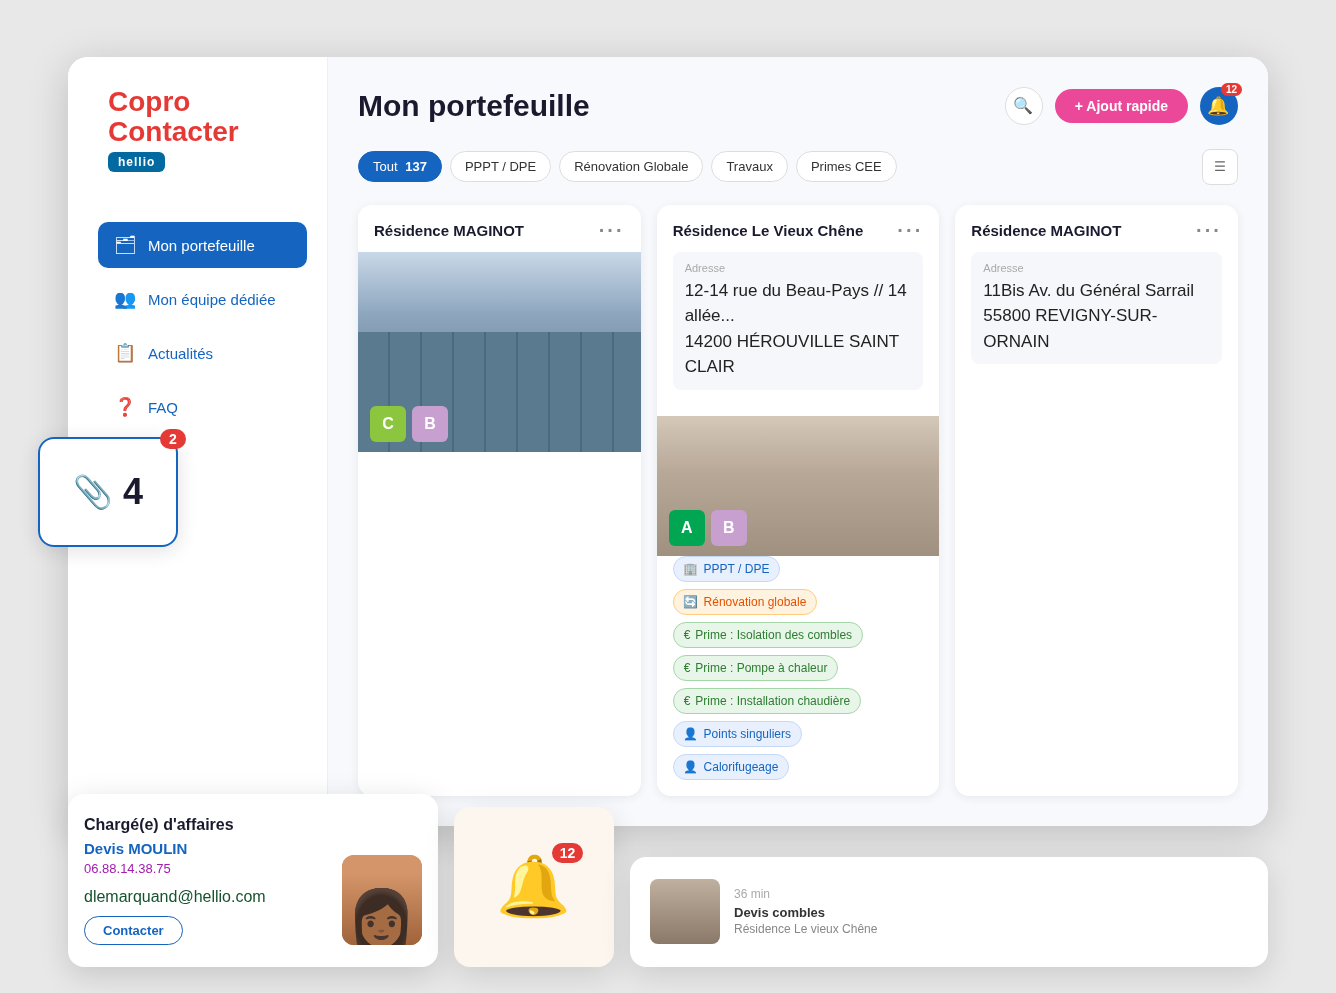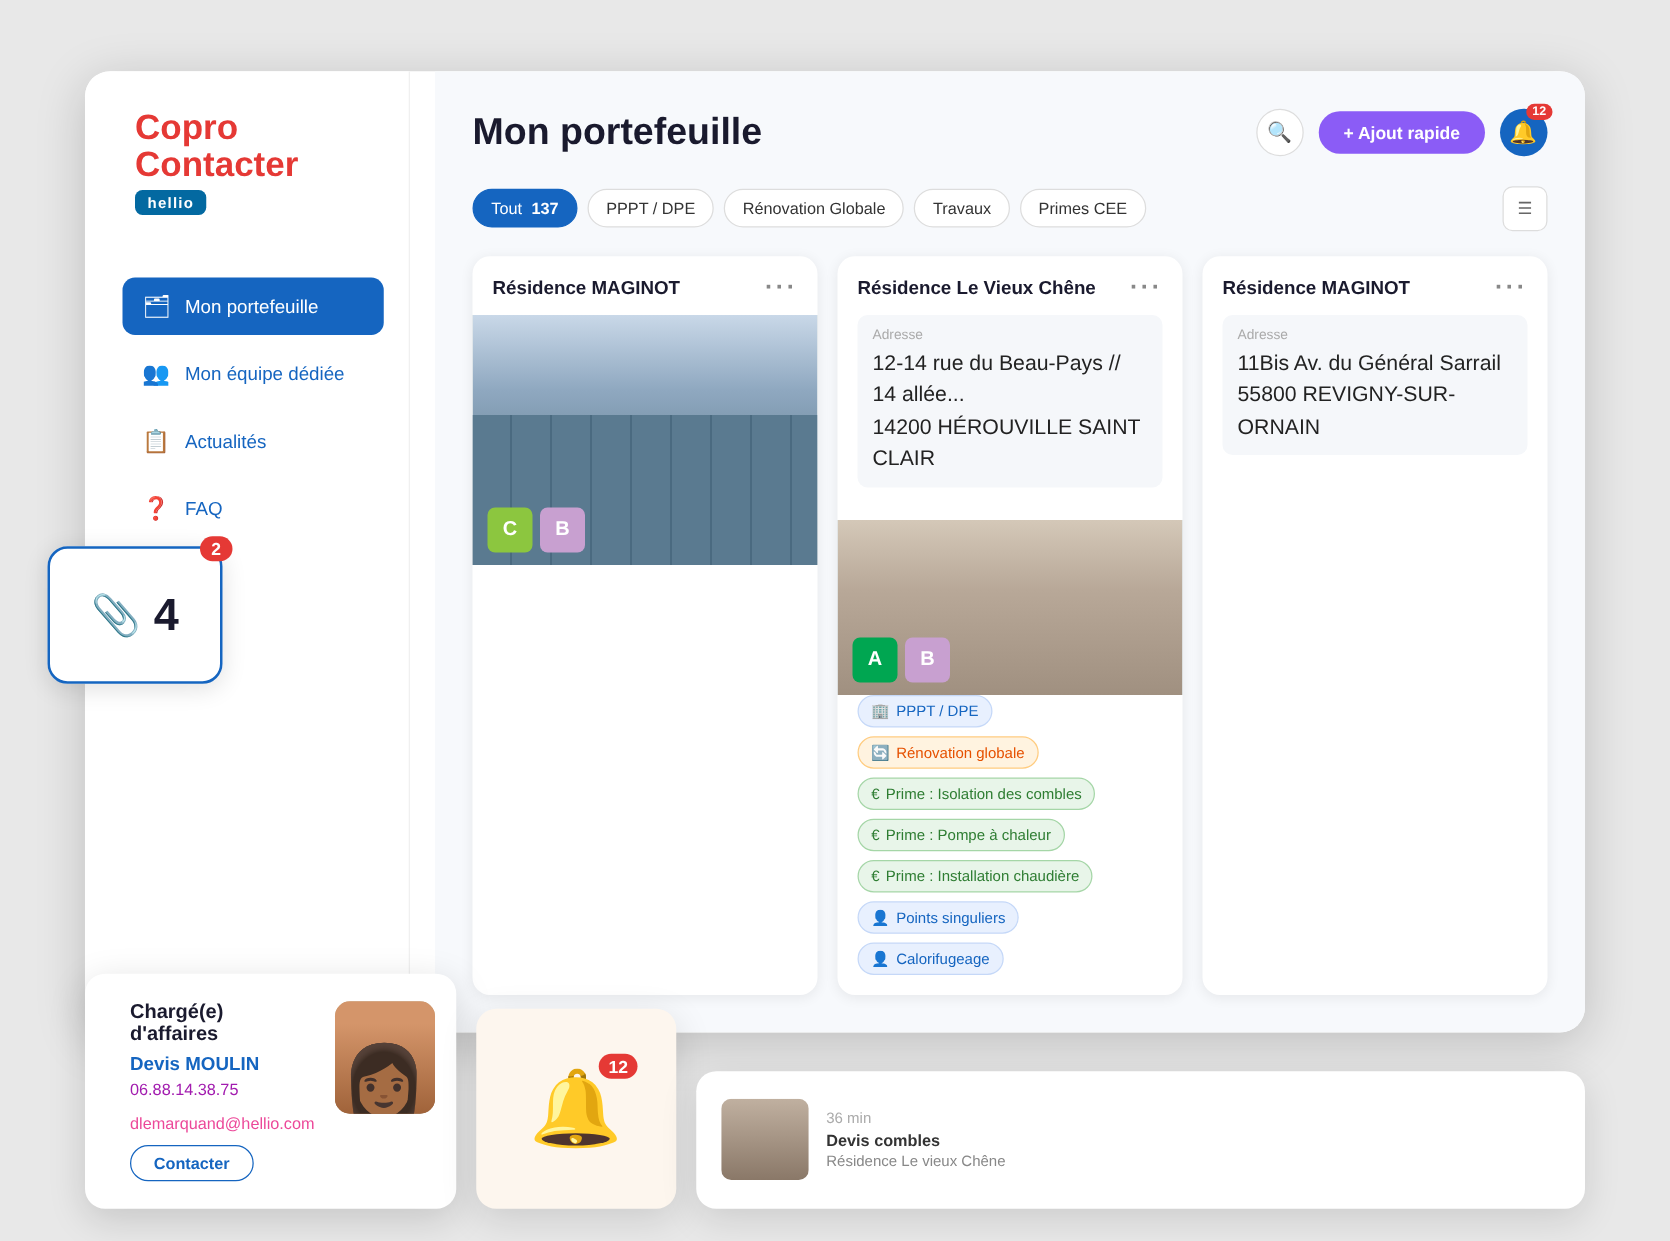--- a/index.html
+++ b/index.html
@@ -22,21 +22,20 @@
 
     
     .app-card {
       background: #fff;
       border-radius: 20px;
       box-shadow: 0 8px 40px rgba(0,0,0,0.18);
       overflow: hidden;
       display: flex;
       width: 100%;
       min-height: 700px;
-      gap: 20px;
     }
 
     
     .sidebar {
       width: 260px;
       min-width: 260px;
       background: #fff;
       padding: 30px 20px 30px 30px;
       display: flex;
       flex-direction: column;
@@ -135,21 +134,21 @@
       background: #fff;
       display: flex;
       align-items: center;
       justify-content: center;
       cursor: pointer;
       color: #666;
       font-size: 16px;
     }
 
     .add-rapide-btn {
-      background: #8b5cf6;
+      background: #ec4899;
       color: #fff;
       border: none;
       border-radius: 20px;
       padding: 9px 20px;
       font-size: 14px;
       font-weight: 600;
       cursor: pointer;
       white-space: nowrap;
     }
 
@@ -393,25 +392,25 @@
       right: 0;
       display: flex;
       gap: 16px;
       align-items: flex-end;
     }
 
     .contact-card {
       background: #fff;
       border-radius: 16px;
       box-shadow: 0 8px 30px rgba(0,0,0,0.15);
-      padding: 22px 36px;
-      width: 297px;
+      padding: 22px 16px;
+      width: 370px;
       min-height: 160px;
       display: flex;
-      align-items: flex-start;
+      align-items: flex-end;
       gap: 16px;
     }
 
     .contact-info {
       flex: 1;
     }
 
     .contact-label {
       font-size: 16px;
       font-weight: 700;
@@ -426,22 +425,22 @@
       margin-bottom: 4px;
     }
 
     .contact-phone {
       font-size: 13px;
       color: #a21caf;
       margin-bottom: 2px;
     }
 
     .contact-email {
-      font-size: 13px;
-      color: #ec4899;
+      font-size: 16px;
+      color: #14532d;
       margin-bottom: 10px;
       margin-top: 12px;
     }
 
     .contact-btn {
       border: 1.5px solid #1565c0;
       color: #1565c0;
       background: #fff;
       border-radius: 20px;
       padding: 6px 18px;

